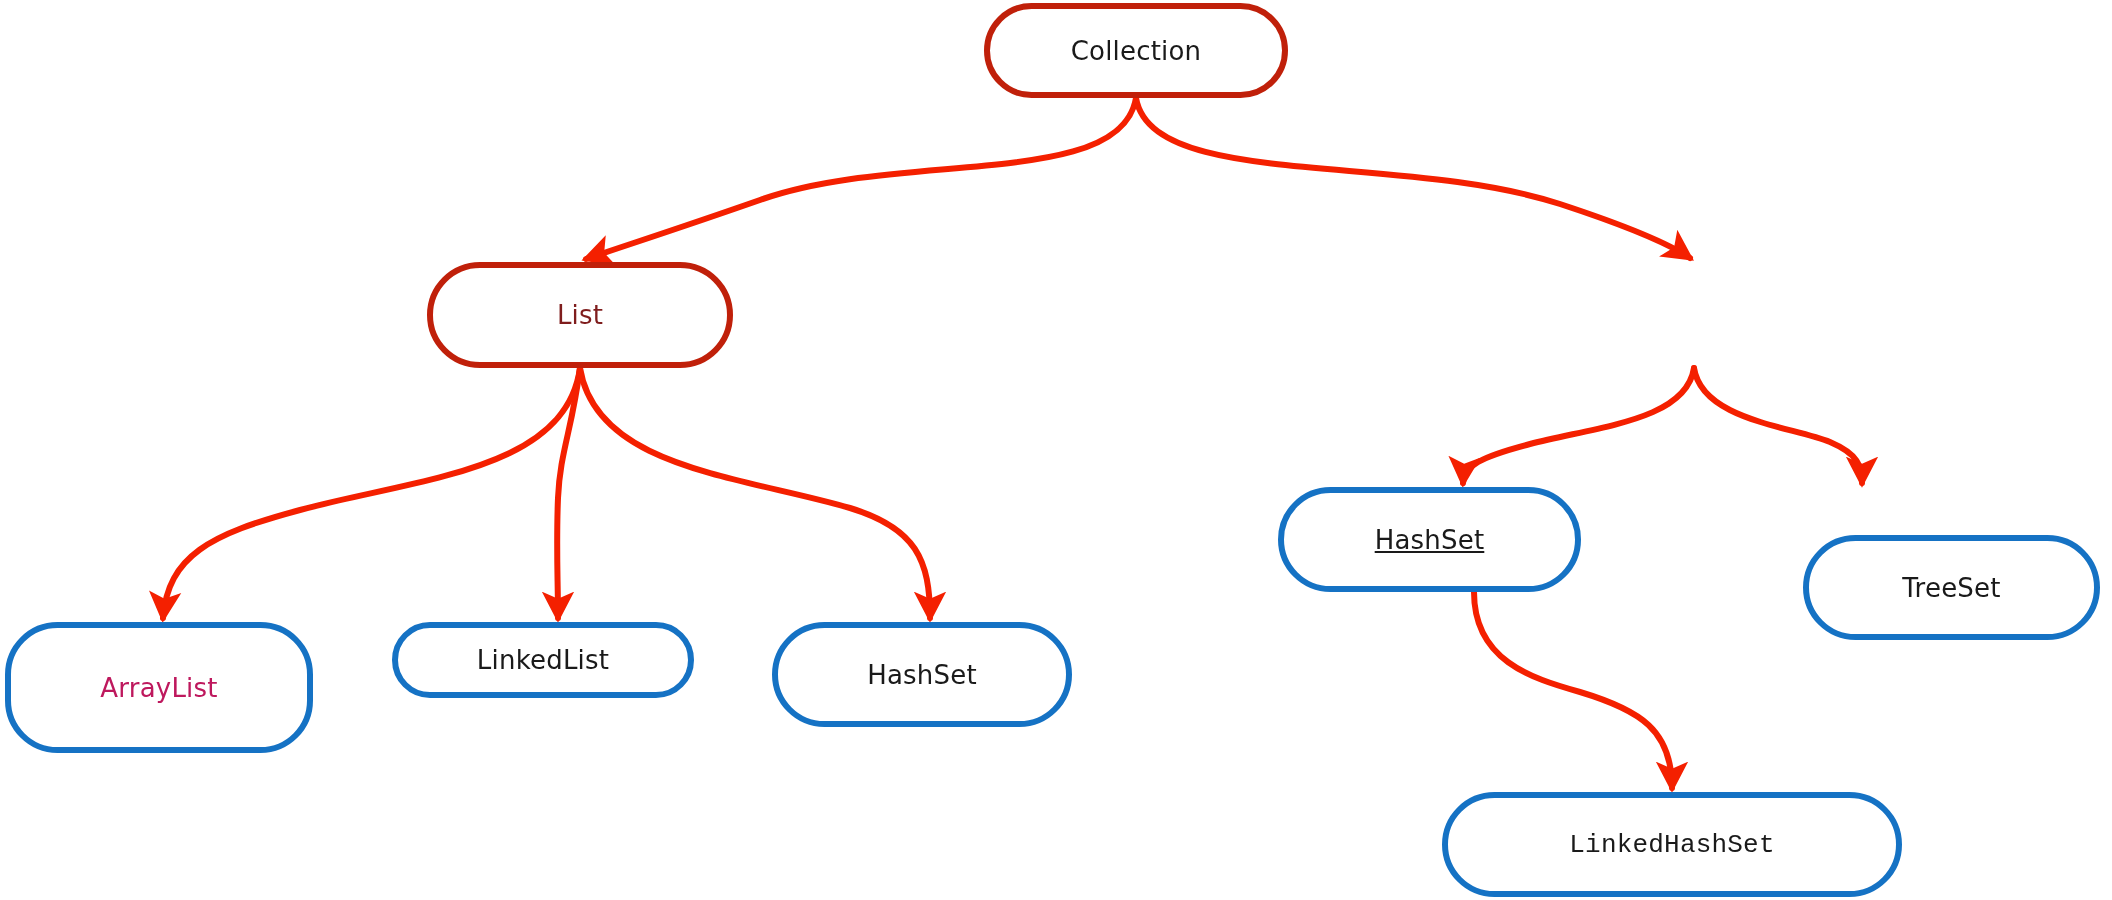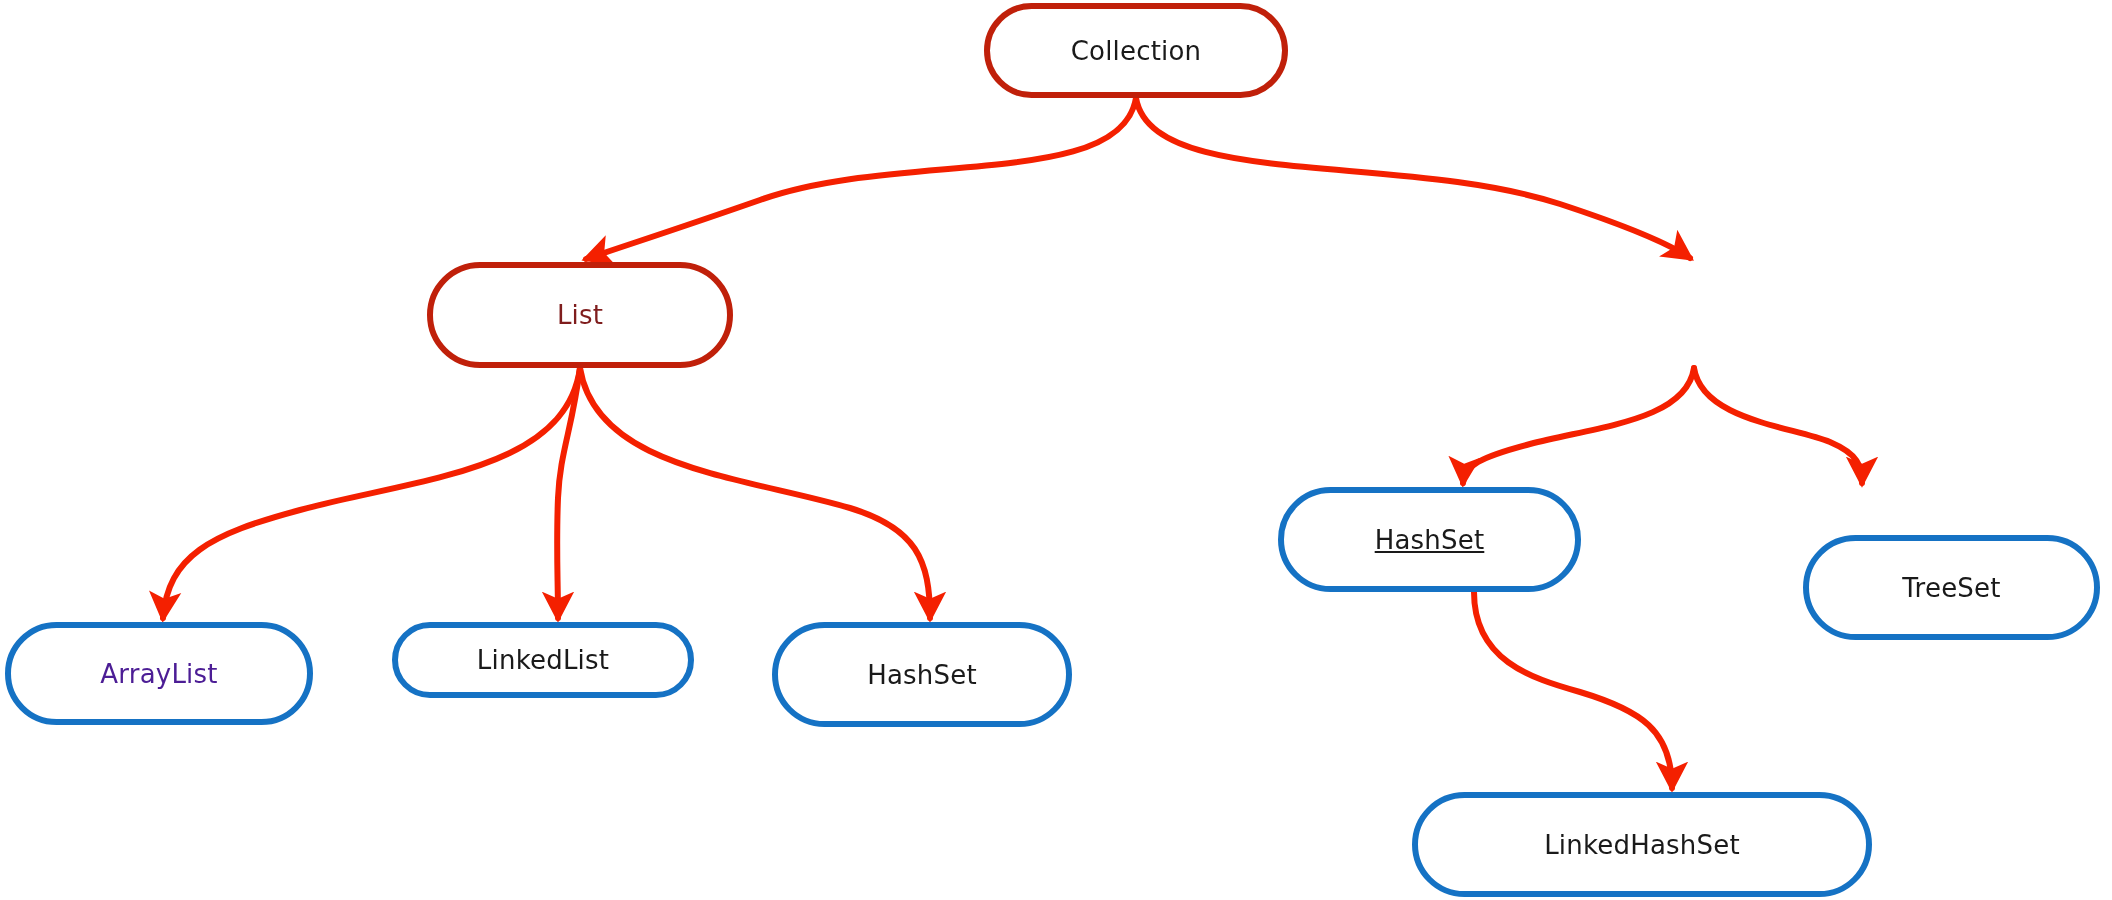--- a/index.html
+++ b/index.html
@@ -82,37 +82,37 @@
 
   <div class="node node-interface" id="node-collection" style="left: 984px; top: 3px; width: 304px; height: 95px; border-radius: 47.5px; border-color: rgb(192, 32, 10); background: rgb(255, 255, 255); color: rgb(26, 26, 26);">
     <span class="node-label">Collection</span>
   </div>
 
   <div class="node node-interface" id="node-list" style="left: 427px; top: 262px; width: 306px; height: 106px; border-radius: 53px; border-color: rgb(192, 32, 10); background: rgb(255, 255, 255); color: #7f1d1d;">
     <span class="node-label">List</span>
   </div>
 
 
-  <div class="node node-class" id="node-arraylist" style="left: 5px; top: 622px; width: 308px; height: 103px; border-radius: 52.5px; border-color: rgb(21, 114, 196); background: rgb(255, 255, 255); color: #4c1d95;">
+  <div class="node node-class" id="node-arraylist" style="left: 5px; top: 622px; width: 308px; height: 131px; border-radius: 52.5px; border-color: rgb(21, 114, 196); background: rgb(255, 255, 255); color: #be185d;">
     <span class="node-label">ArrayList</span>
   </div>
 
   <div class="node node-class" id="node-linkedlist" style="left: 392px; top: 622px; width: 302px; height: 76px; border-radius: 52.5px; border-color: rgb(21, 114, 196); background: rgb(255, 255, 255); color: rgb(26, 26, 26);">
     <span class="node-label">LinkedList</span>
   </div>
 
   <div class="node node-class" id="node-vector" style="left: 772px; top: 622px; width: 300px; height: 105px; border-radius: 52.5px; border-color: rgb(21, 114, 196); background: rgb(255, 255, 255); color: rgb(26, 26, 26);">
     <span class="node-label">HashSet</span>
   </div>
 
   <div class="node node-class" id="node-hashset" style="left: 1278px; top: 487px; width: 303px; height: 105px; border-radius: 52.5px; border-color: rgb(21, 114, 196); background: rgb(255, 255, 255); color: rgb(26, 26, 26); text-decoration: underline;">
     <span class="node-label">HashSet</span>
   </div>
 
   <div class="node node-class" id="node-treeset" style="left: 1803px; top: 487px; width: 297px; height: 105px; border-radius: 52.5px; border-color: rgb(21, 114, 196); background: rgb(255, 255, 255); color: rgb(26, 26, 26); margin-top: 48px;">
     <span class="node-label">TreeSet</span>
   </div>
 
-  <div class="node node-class" id="node-linkedhashset" style="left: 1412px; top: 792px; width: 460px; height: 105px; border-radius: 52.5px; border-color: rgb(21, 114, 196); background: rgb(255, 255, 255); color: rgb(26, 26, 26);">
+  <div class="node node-class" id="node-linkedhashset" style="left: 1442px; top: 792px; width: 460px; height: 105px; border-radius: 52.5px; border-color: rgb(21, 114, 196); background: rgb(255, 255, 255); color: rgb(26, 26, 26); font-family: Liberation Mono, monospace;">
     <span class="node-label">LinkedHashSet</span>
   </div>
 
 </div>
 
 </body></html>

